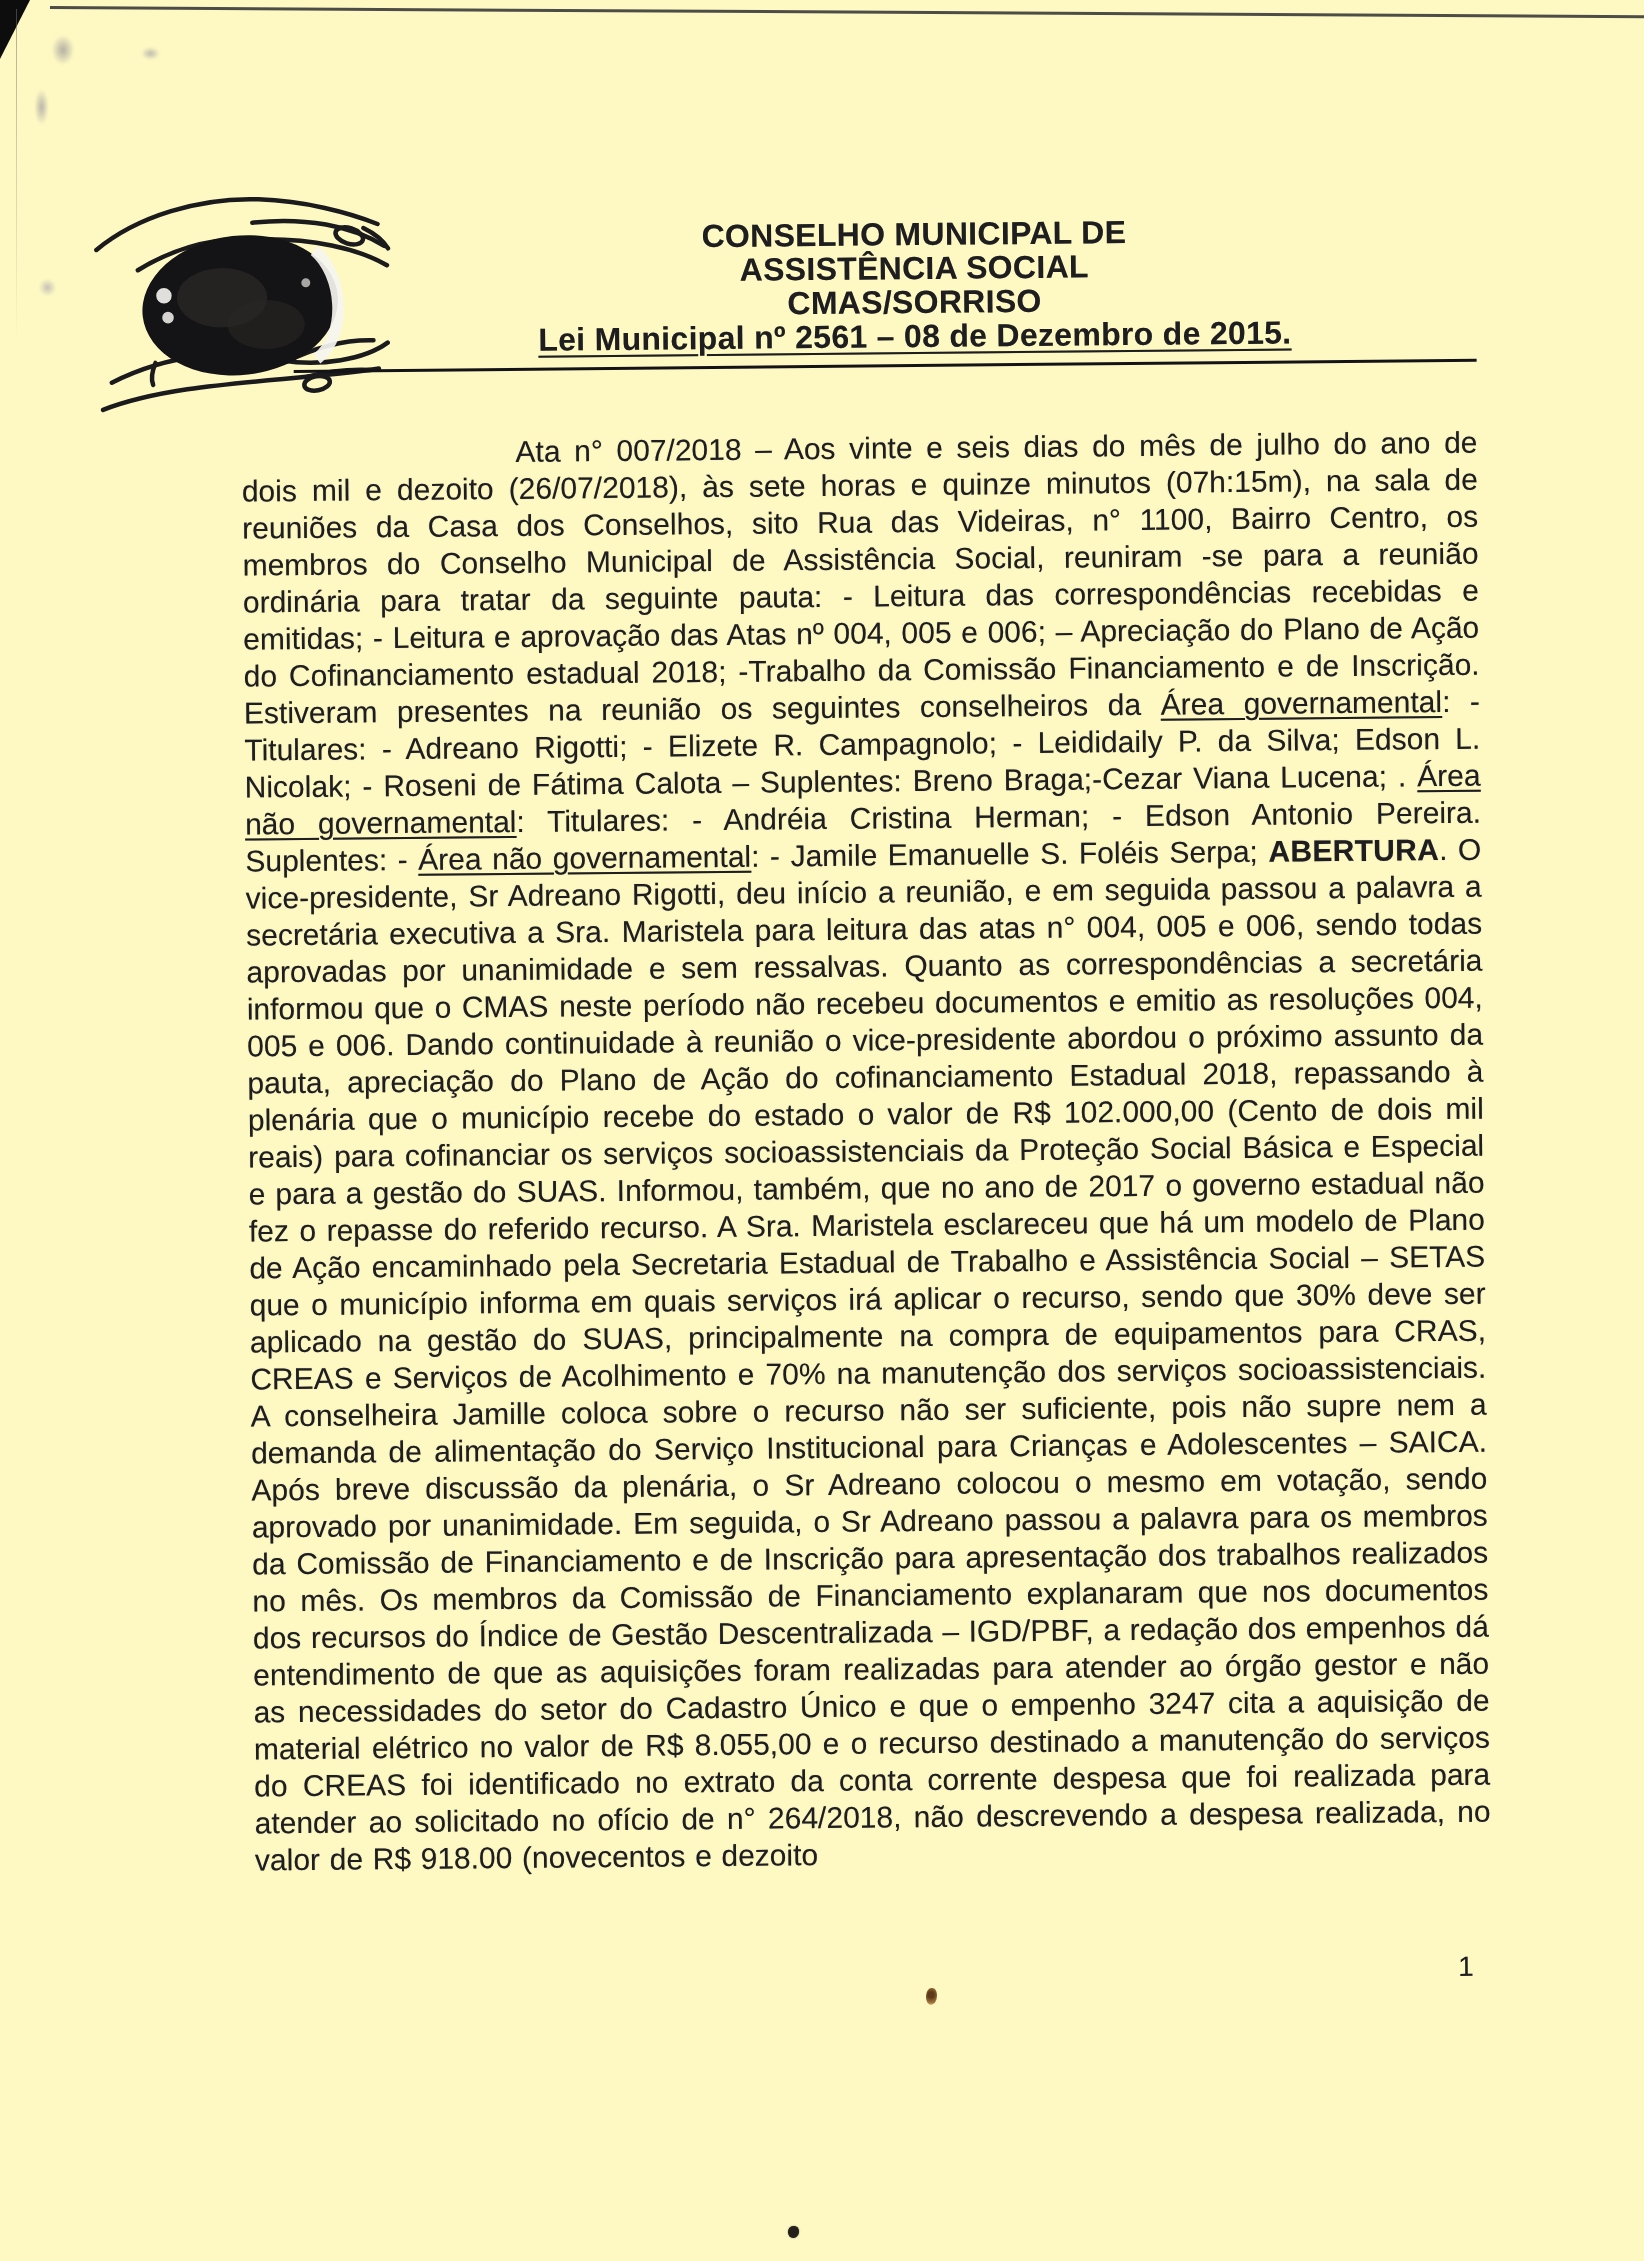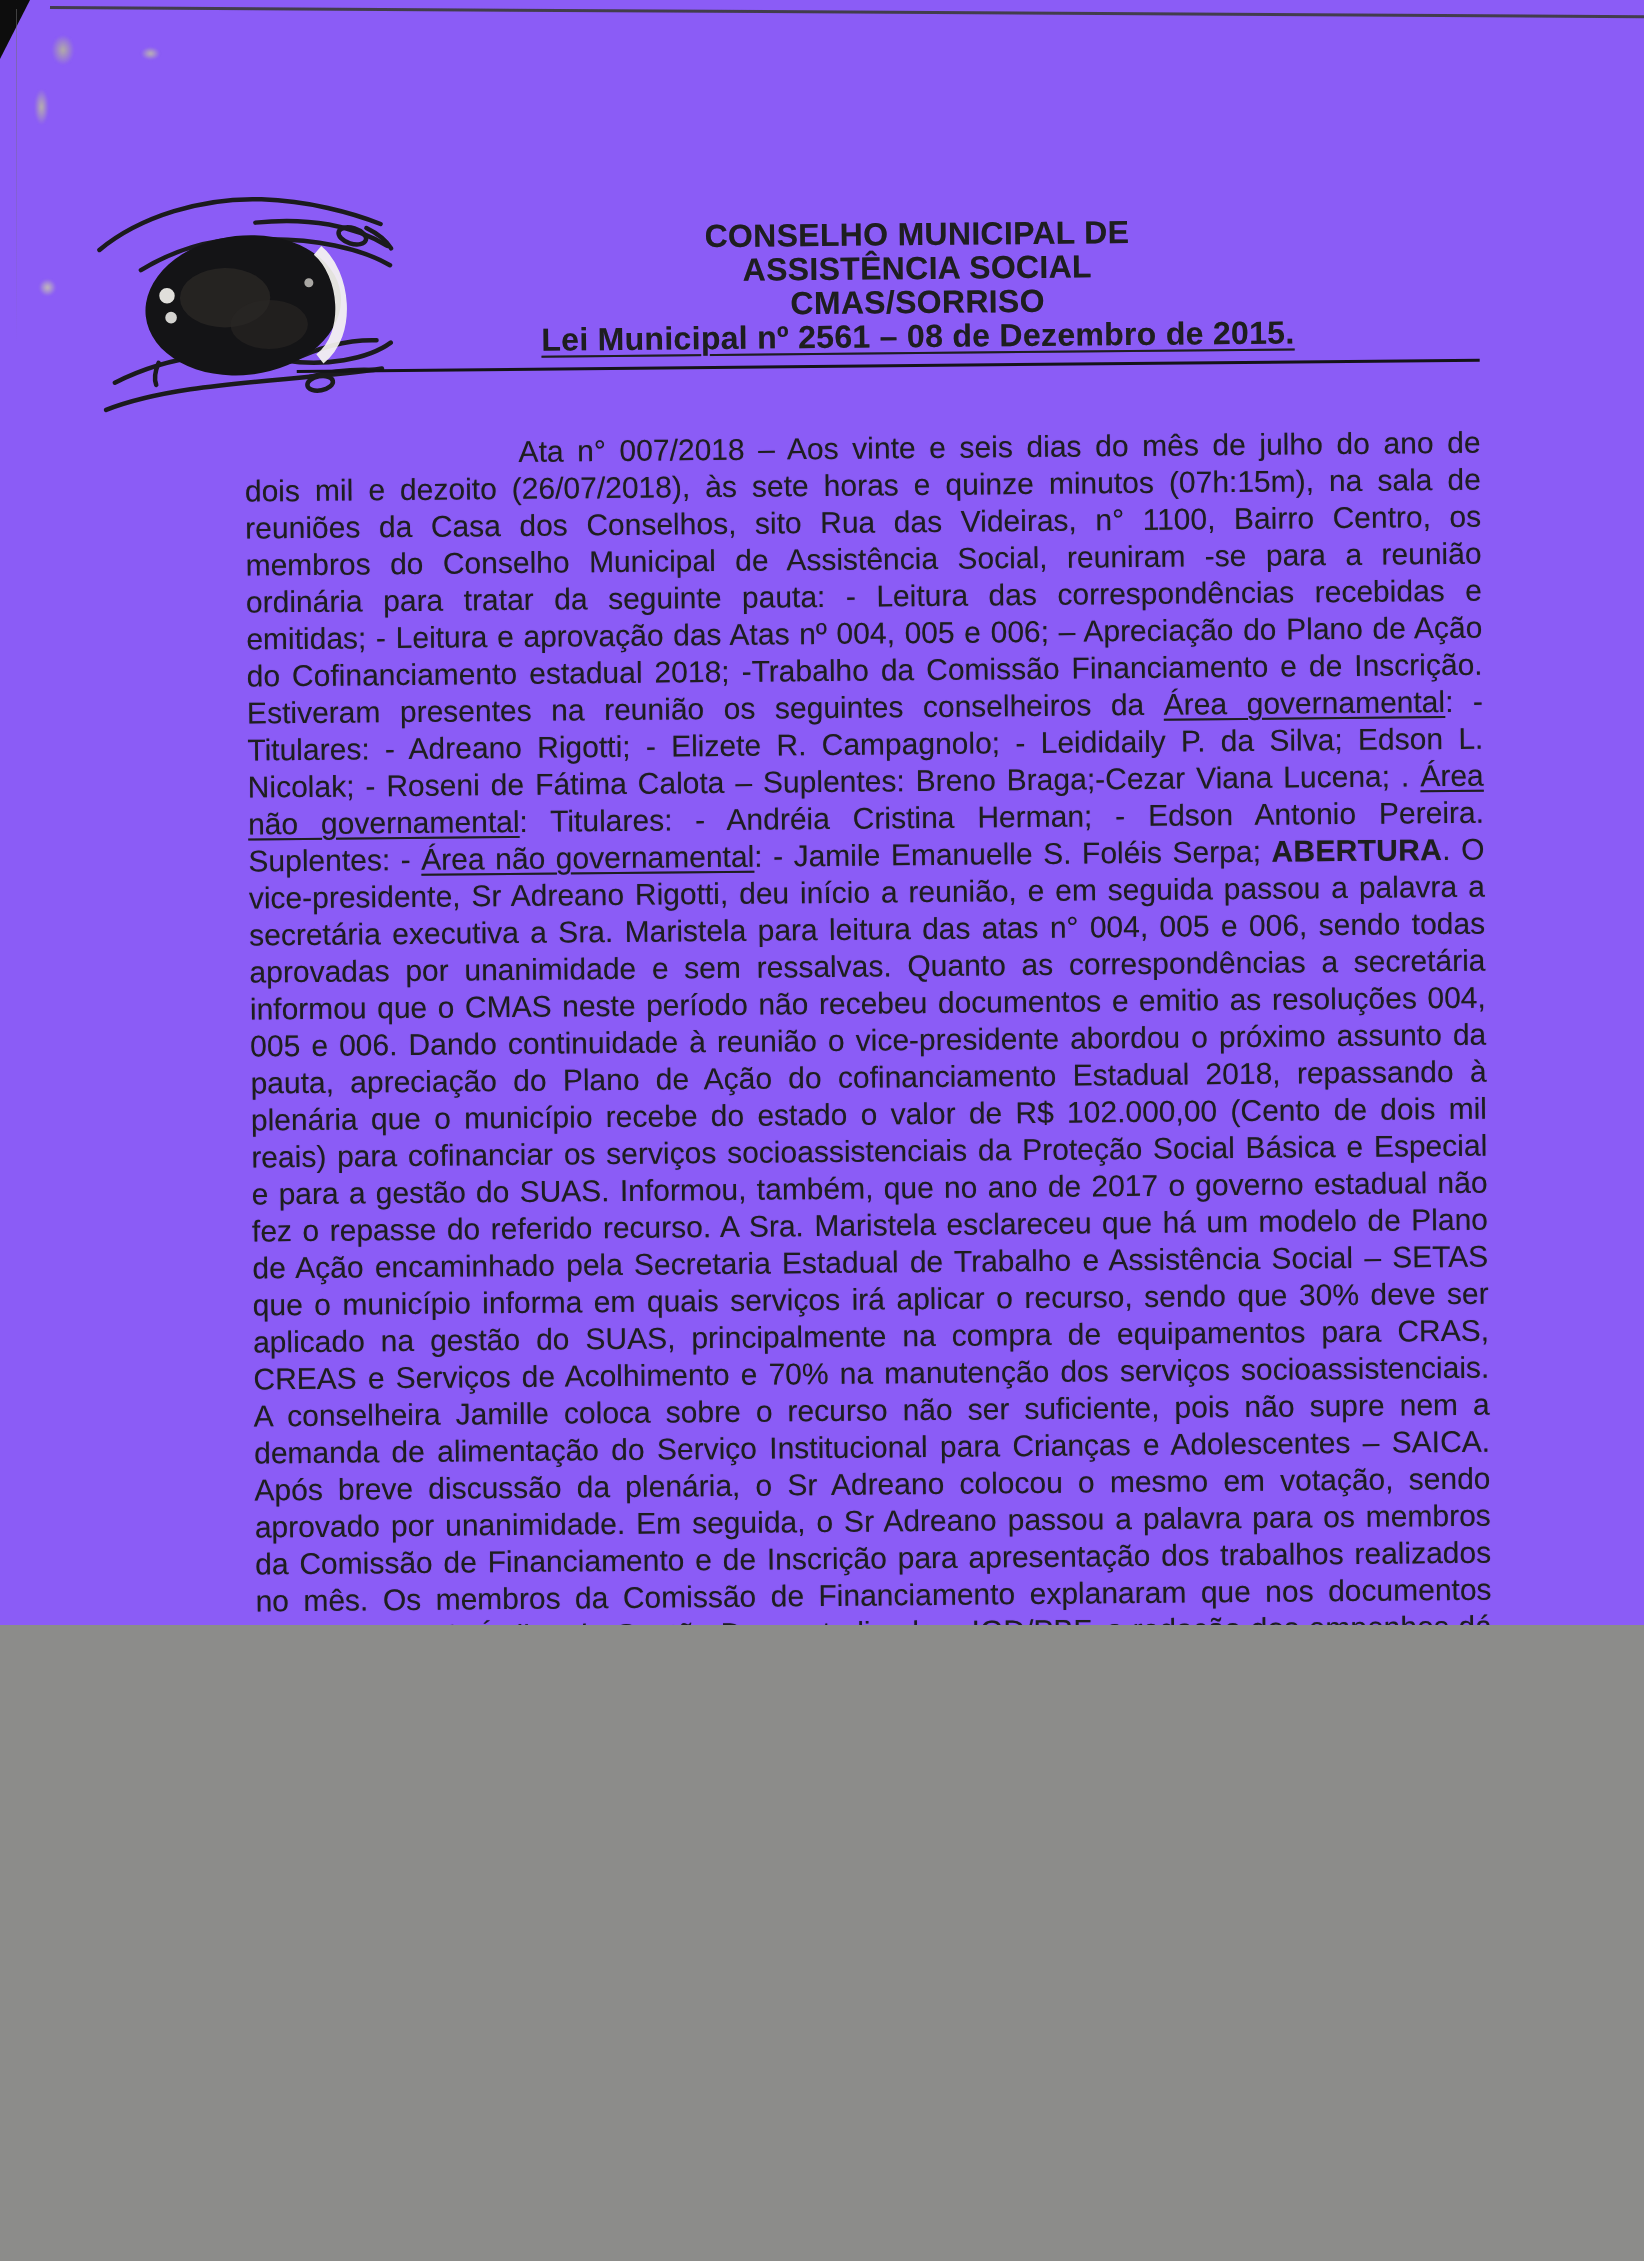--- a/index.html
+++ b/index.html
@@ -1,18 +1,18 @@
 <!DOCTYPE html>
 <html lang="pt" style="font-size:10.3px"><head>
 <meta charset="utf-8">
 <style>
   html,body{margin:0;padding:0;background:#8c8c8a;}
   .page{
-    position:relative;width:1645px;height:1625px;overflow:hidden;
-    background:#8b5cf6;
+    position:relative;width:1645px;height:2261px;overflow:hidden;
+    background:#fef9c3;
     font-family:"Liberation Sans",sans-serif;color:#1e1e20;
   }
   
   .edge-top{position:absolute;left:50px;top:6.4px;width:1600px;height:2.6px;background:#3a3a3a;transform:rotate(0.33deg);transform-origin:0 0;opacity:.9;}
   .corner-wedge{position:absolute;left:0;top:0;width:30px;height:59px;background:#0d0d0d;clip-path:polygon(0 0,100% 0,0 100%);}
   .edge-left{position:absolute;left:15.5px;top:9px;width:1.9px;height:335px;background:linear-gradient(#6e6e6e,rgba(110,110,110,0));opacity:.55;}
   .smudge{position:absolute;border-radius:50%;filter:blur(1.3px);}
   .smudge.s1{left:48px;top:30px;width:30px;height:40px;background:radial-gradient(closest-side,#b3aea4,rgba(179,174,164,0) 75%);}
   .smudge.s2{left:138px;top:45px;width:24.5px;height:17px;background:radial-gradient(closest-side,#bdb8ae,rgba(189,184,174,0) 75%);}
   .smudge.s3{left:32px;top:83px;width:19.3px;height:48px;background:radial-gradient(closest-side,#b8b3a9,rgba(184,179,169,0) 75%);}

